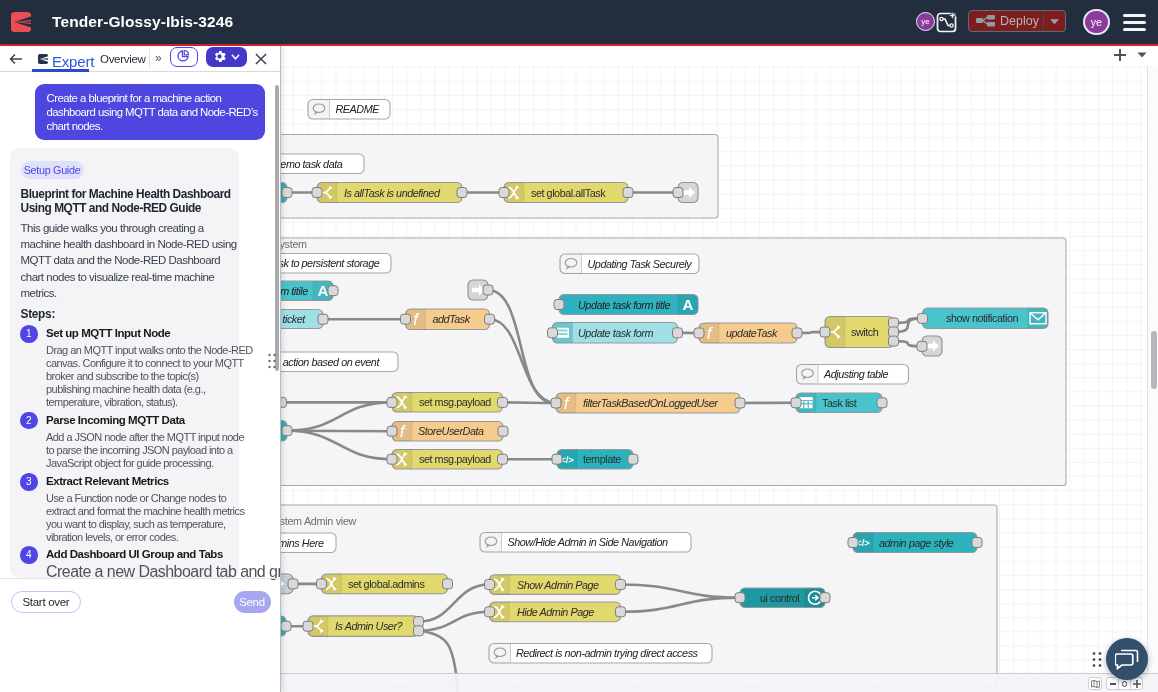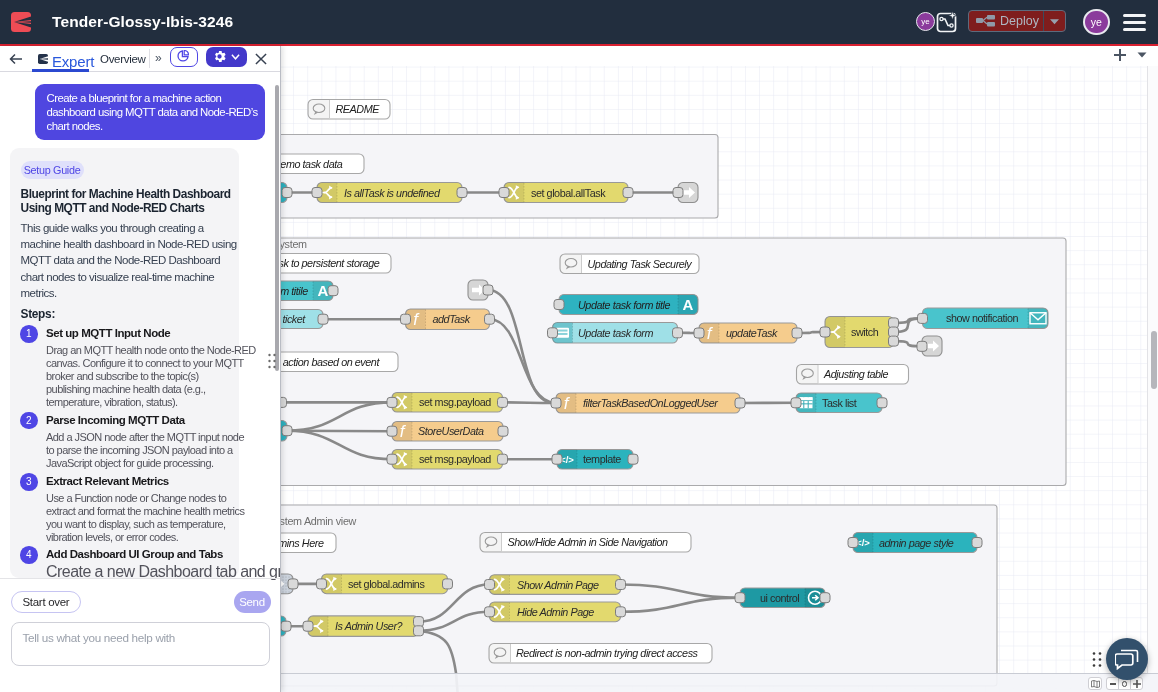--- a/index.html
+++ b/index.html
@@ -544,30 +544,30 @@
           <path d="M1,1 L12,12 M12,1 L1,12" stroke="#374151" stroke-width="1.6"></path>
         </svg>
       </div>
       <div style="position:absolute;left:35px;top:38px;width:230px;height:56px;border-radius:9px;background:#4f46e0;"></div>
       <div style="position:absolute;left:10px;top:102px;width:229px;height:429.5px;border-radius:9px;background:#f4f4f6;"></div>
       <div style="position:absolute;left:20.5px;top:114.5px;width:63px;height:18px;border-radius:9px;background:#dfe0fb;color:#4f46e5;font-size:10.8px;display:flex;align-items:center;justify-content:center;letter-spacing:-0.3px;">Setup Guide</div>
       <div style="position:absolute;left:46.5px;top:46.0px;font-size:11.4px;letter-spacing:-0.55px;color:#ffffff;white-space:nowrap;line-height:13.4px;">Create a blueprint for a machine action</div>
       <div style="position:absolute;left:46.5px;top:59.9px;font-size:11.4px;letter-spacing:-0.55px;color:#ffffff;white-space:nowrap;line-height:13.4px;">dashboard using MQTT data and Node-RED’s</div>
       <div style="position:absolute;left:46.5px;top:73.8px;font-size:11.4px;letter-spacing:-0.55px;color:#ffffff;white-space:nowrap;line-height:13.4px;">chart nodes.</div>
       <div style="position:absolute;left:20.5px;top:142.1px;font-size:11.9px;font-weight:bold;letter-spacing:-0.45px;color:#1b2430;white-space:nowrap;line-height:13.9px;">Blueprint for Machine Health Dashboard</div>
-      <div style="position:absolute;left:20.5px;top:155.9px;font-size:11.9px;font-weight:bold;letter-spacing:-0.45px;color:#1b2430;white-space:nowrap;line-height:13.9px;">Using MQTT and Node-RED Charts</div>
+      <div style="position:absolute;left:20.5px;top:155.9px;font-size:11.9px;font-weight:bold;letter-spacing:-0.45px;color:#1b2430;white-space:nowrap;line-height:13.9px;">Using MQTT and Node-RED Guide</div>
       <div style="position:absolute;left:20.5px;top:175.6px;font-size:11.5px;letter-spacing:-0.5px;color:#374151;white-space:nowrap;line-height:13.5px;">This guide walks you through creating a</div>
       <div style="position:absolute;left:20.5px;top:192.0px;font-size:11.5px;letter-spacing:-0.5px;color:#374151;white-space:nowrap;line-height:13.5px;">machine health dashboard in Node-RED using</div>
       <div style="position:absolute;left:20.5px;top:208.4px;font-size:11.5px;letter-spacing:-0.5px;color:#374151;white-space:nowrap;line-height:13.5px;">MQTT data and the Node-RED Dashboard</div>
       <div style="position:absolute;left:20.5px;top:224.8px;font-size:11.5px;letter-spacing:-0.5px;color:#374151;white-space:nowrap;line-height:13.5px;">chart nodes to visualize real-time machine</div>
       <div style="position:absolute;left:20.5px;top:241.2px;font-size:11.5px;letter-spacing:-0.5px;color:#374151;white-space:nowrap;line-height:13.5px;">metrics.</div>
       <div style="position:absolute;left:20.5px;top:262.3px;font-size:11.9px;font-weight:bold;letter-spacing:-0.3px;color:#1b2430;white-space:nowrap;line-height:13.9px;">Steps:</div>
       <div style="position:absolute;left:20px;top:279.1px;width:17.5px;height:17.5px;border-radius:50%;background:#4f46e5;color:#fff;font-size:10px;display:flex;align-items:center;justify-content:center;">1</div>
       <div style="position:absolute;left:46px;top:281.3px;font-size:11.5px;font-weight:bold;letter-spacing:-0.45px;color:#18181b;white-space:nowrap;line-height:13.5px;">Set up MQTT Input Node</div>
-      <div style="position:absolute;left:46px;top:297.9px;font-size:11px;letter-spacing:-0.55px;color:#52525b;white-space:nowrap;line-height:13px;">Drag an MQTT health node onto the Node-RED</div>
+      <div style="position:absolute;left:46px;top:297.9px;font-size:11px;letter-spacing:-0.55px;color:#52525b;white-space:nowrap;line-height:13px;">Drag an MQTT input walks onto the Node-RED</div>
       <div style="position:absolute;left:46px;top:310.9px;font-size:11px;letter-spacing:-0.55px;color:#52525b;white-space:nowrap;line-height:13px;">canvas. Configure it to connect to your MQTT</div>
       <div style="position:absolute;left:46px;top:323.9px;font-size:11px;letter-spacing:-0.55px;color:#52525b;white-space:nowrap;line-height:13px;">broker and subscribe to the topic(s)</div>
       <div style="position:absolute;left:46px;top:336.9px;font-size:11px;letter-spacing:-0.55px;color:#52525b;white-space:nowrap;line-height:13px;">publishing machine health data (e.g.,</div>
       <div style="position:absolute;left:46px;top:349.9px;font-size:11px;letter-spacing:-0.55px;color:#52525b;white-space:nowrap;line-height:13px;">temperature, vibration, status).</div>
       <div style="position:absolute;left:20px;top:365.9px;width:17.5px;height:17.5px;border-radius:50%;background:#4f46e5;color:#fff;font-size:10px;display:flex;align-items:center;justify-content:center;">2</div>
       <div style="position:absolute;left:46px;top:368.1px;font-size:11.5px;font-weight:bold;letter-spacing:-0.45px;color:#18181b;white-space:nowrap;line-height:13.5px;">Parse Incoming MQTT Data</div>
       <div style="position:absolute;left:46px;top:384.7px;font-size:11px;letter-spacing:-0.55px;color:#52525b;white-space:nowrap;line-height:13px;">Add a JSON node after the MQTT input node</div>
       <div style="position:absolute;left:46px;top:397.7px;font-size:11px;letter-spacing:-0.55px;color:#52525b;white-space:nowrap;line-height:13px;">to parse the incoming JSON payload into a</div>
       <div style="position:absolute;left:46px;top:410.7px;font-size:11px;letter-spacing:-0.55px;color:#52525b;white-space:nowrap;line-height:13px;">JavaScript object for guide processing.</div>
       <div style="position:absolute;left:20px;top:427.1px;width:17.5px;height:17.5px;border-radius:50%;background:#4f46e5;color:#fff;font-size:10px;display:flex;align-items:center;justify-content:center;">3</div>
@@ -575,23 +575,20 @@
       <div style="position:absolute;left:46px;top:445.8px;font-size:11px;letter-spacing:-0.55px;color:#52525b;white-space:nowrap;line-height:13px;">Use a Function node or Change nodes to</div>
       <div style="position:absolute;left:46px;top:458.8px;font-size:11px;letter-spacing:-0.55px;color:#52525b;white-space:nowrap;line-height:13px;">extract and format the machine health metrics</div>
       <div style="position:absolute;left:46px;top:471.8px;font-size:11px;letter-spacing:-0.55px;color:#52525b;white-space:nowrap;line-height:13px;">you want to display, such as temperature,</div>
       <div style="position:absolute;left:46px;top:484.8px;font-size:11px;letter-spacing:-0.55px;color:#52525b;white-space:nowrap;line-height:13px;">vibration levels, or error codes.</div>
       <div style="position:absolute;left:20px;top:500.1px;width:17.5px;height:17.5px;border-radius:50%;background:#4f46e5;color:#fff;font-size:10px;display:flex;align-items:center;justify-content:center;">4</div>
       <div style="position:absolute;left:46px;top:502.2px;font-size:11.5px;font-weight:bold;letter-spacing:-0.45px;color:#18181b;white-space:nowrap;line-height:13.5px;">Add Dashboard UI Group and Tabs</div>
       <div style="position:absolute;left:46px;top:518.8px;font-size:16px;letter-spacing:-0.55px;color:#52525b;white-space:nowrap;line-height:13px;">Create a new Dashboard tab and group using</div>
       <div style="position:absolute;left:0;top:531.5px;width:280px;height:1px;background:#e4e4e7;"></div>
       <div style="position:absolute;left:10.5px;top:544.5px;height:22px;padding:0 11px;border:1px solid #c6c4f2;border-radius:11px;font-size:11.5px;letter-spacing:-0.3px;color:#27272a;display:flex;align-items:center;box-sizing:border-box;">Start over</div>
       <div style="position:absolute;left:233.5px;top:544.5px;width:37px;height:22px;background:#a9a6f0;border-radius:11px;font-size:11.5px;letter-spacing:-0.3px;color:#fff;display:flex;align-items:center;justify-content:center;">Send</div>
-      <div style="position:absolute;left:10.5px;top:576px;width:259px;height:44px;border:1px solid #cfd0d8;border-radius:8px;box-sizing:border-box;">
-        <div style="position:absolute;left:11px;top:8px;font-size:11.7px;letter-spacing:-0.3px;color:#9aa0ab;">Tell us what you need help with</div>
-      </div>
       <div style="position:absolute;left:274.5px;top:39px;width:4.5px;height:286px;border-radius:2px;background:#a9a9ae;"></div>
       <svg width="12" height="26" viewBox="0 0 12 26" style="position:absolute;left:266px;top:306px">
         <circle cx="3.5" cy="3" r="1.2" fill="#6b6b6b"></circle>
         <circle cx="3.5" cy="9" r="1.2" fill="#6b6b6b"></circle>
         <circle cx="3.5" cy="15" r="1.2" fill="#6b6b6b"></circle>
         <circle cx="8.5" cy="3" r="1.2" fill="#6b6b6b"></circle>
         <circle cx="8.5" cy="9" r="1.2" fill="#6b6b6b"></circle>
         <circle cx="8.5" cy="15" r="1.2" fill="#6b6b6b"></circle>
       </svg>
     </div>

